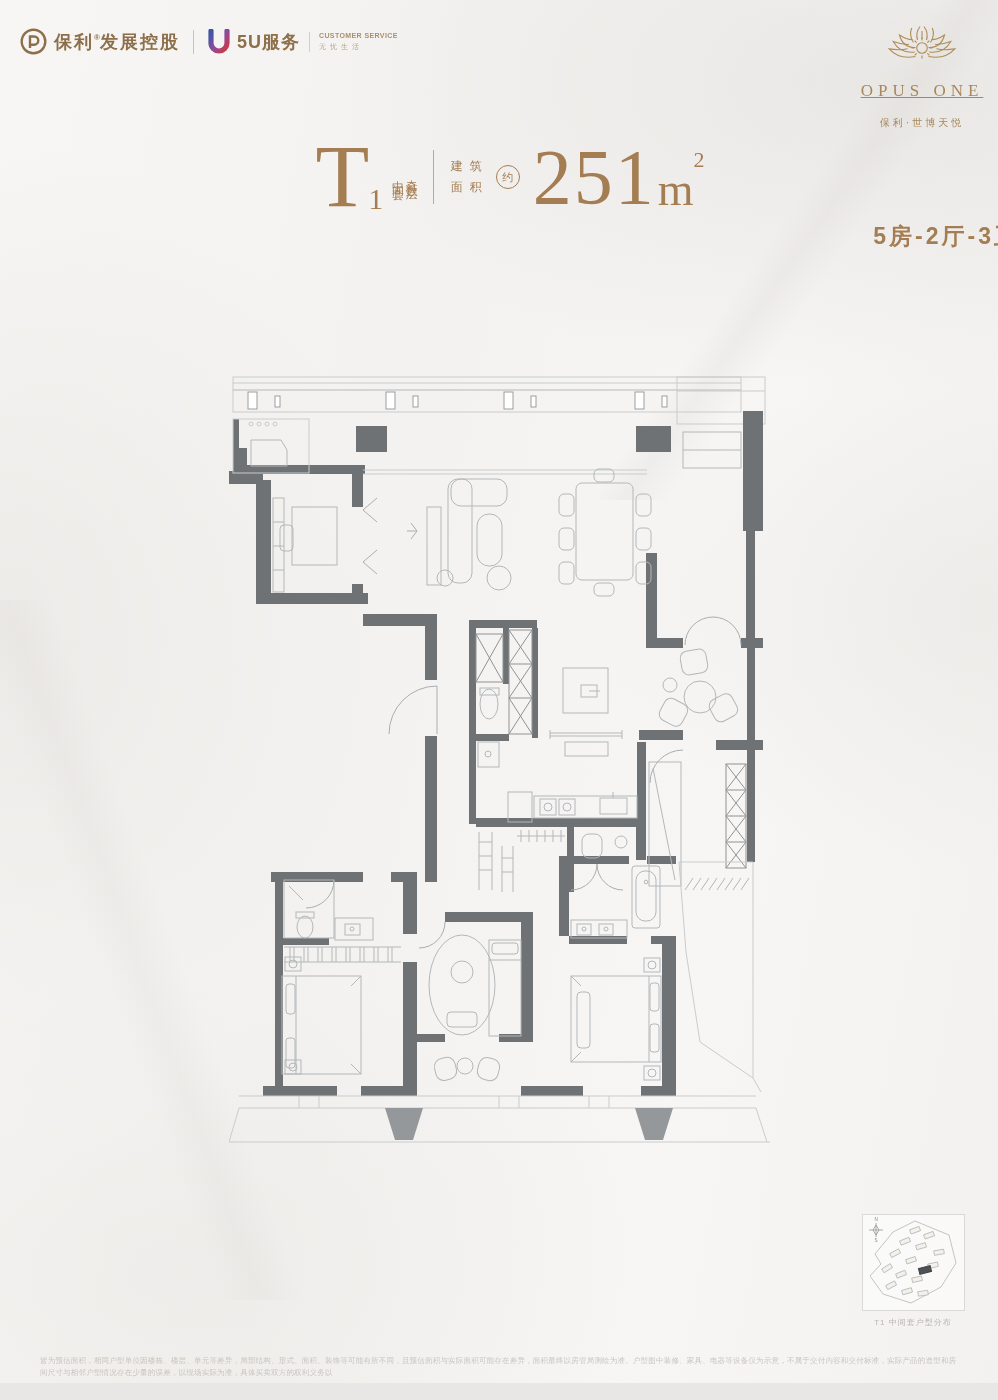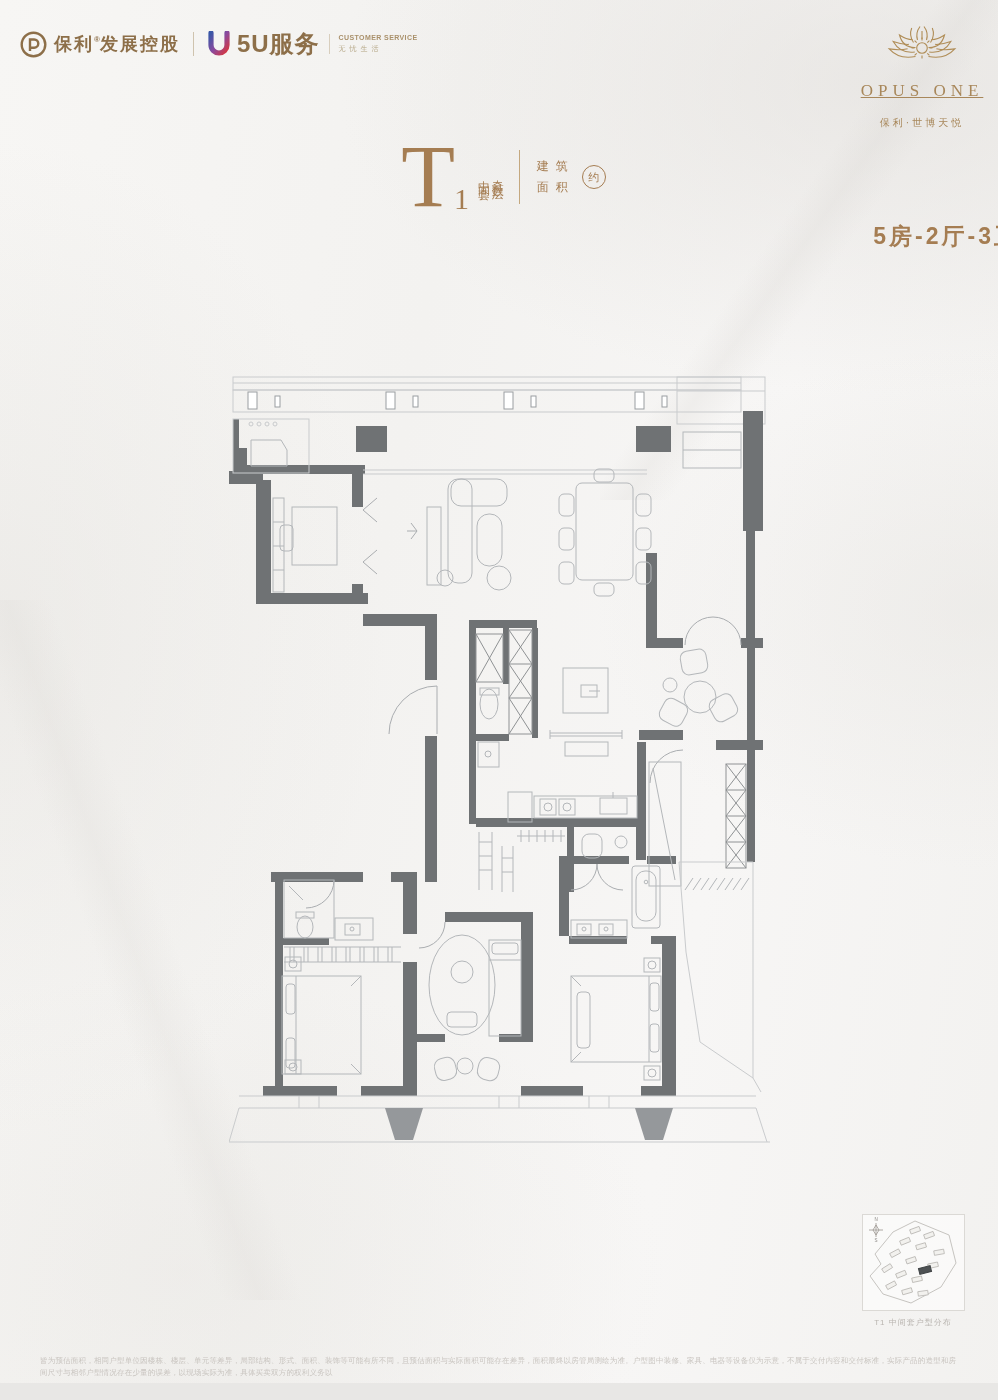--- a/index.html
+++ b/index.html
@@ -20,21 +20,21 @@
   .vein.v2{left:0;top:600px;width:300px;height:700px;
     background:linear-gradient(70deg,rgba(255,255,255,0) 40%,rgba(216,213,209,.4) 47%,rgba(255,255,255,0) 55%);}
 
   
   .hl{position:absolute;top:28px;left:20px;display:flex;align-items:center;}
   .poly-icon{margin-right:7px;display:block;}
   .poly-text{font-size:18px;font-weight:bold;color:#8d6f49;letter-spacing:2px;white-space:nowrap;}
   .poly-reg{font-size:8px;vertical-align:8px;letter-spacing:0;}
   .hl-divider{width:1px;height:24px;background:#cfc3ae;margin:0 13px;}
   .fiveu-icon{margin-right:6px;display:block;}
-  .service-brand{font-size:24px;font-weight:bold;color:#8d6f49;letter-spacing:1px;white-space:nowrap;}
+  .service-brand{font-size:18px;font-weight:bold;color:#8d6f49;letter-spacing:1px;white-space:nowrap;}
   .service-col{margin-left:9px;padding-left:9px;border-left:1px solid #d8cebd;display:flex;flex-direction:column;gap:3px;}
   .service-en{font-size:7px;color:#a9906a;font-weight:bold;letter-spacing:.4px;white-space:nowrap;}
   .service-cn{font-size:7px;color:#b4a584;letter-spacing:4px;white-space:nowrap;}
 
   
   .hr{position:absolute;top:20px;right:14px;width:168px;text-align:center;color:#a8875a;}
   .hr svg{display:block;margin:0 auto;}
   .wordmark{font-family:"Liberation Serif","DejaVu Serif",serif;font-size:17px;letter-spacing:5px;margin-top:15px;color:#a8875a;white-space:nowrap;text-decoration:underline;}
   .project{font-size:10px;letter-spacing:3px;margin-top:15px;color:#a8875a;white-space:nowrap;}
 
@@ -136,20 +136,25 @@
     <div class="tags">
       <div class="tag-col">中间套</div>
       <div class="tag-col">奇数层</div>
     </div>
     <div class="v-divider"></div>
     <div class="area-label">
       <div>建筑</div>
       <div>面积</div>
     </div>
     <div class="approx">约</div>
+    <div class="area-val">
+      <span class="area-num">251</span>
+      <span class="area-m">m</span>
+      <span class="area-sup">2</span>
+    </div>
   </div>
   <div class="subtitle">5房-2厅-3卫</div>
 
   <svg class="plan" width="541" height="776" viewBox="230 368 541 776">
 
     <g>
       <rect class="th" x="234" y="377" width="508" height="13"></rect>
       <line class="th" x1="234" y1="383" x2="742" y2="383"></line>
       <rect class="th" x="234" y="390" width="508" height="22"></rect>
       <rect class="th" x="678" y="377" width="88" height="47"></rect>

